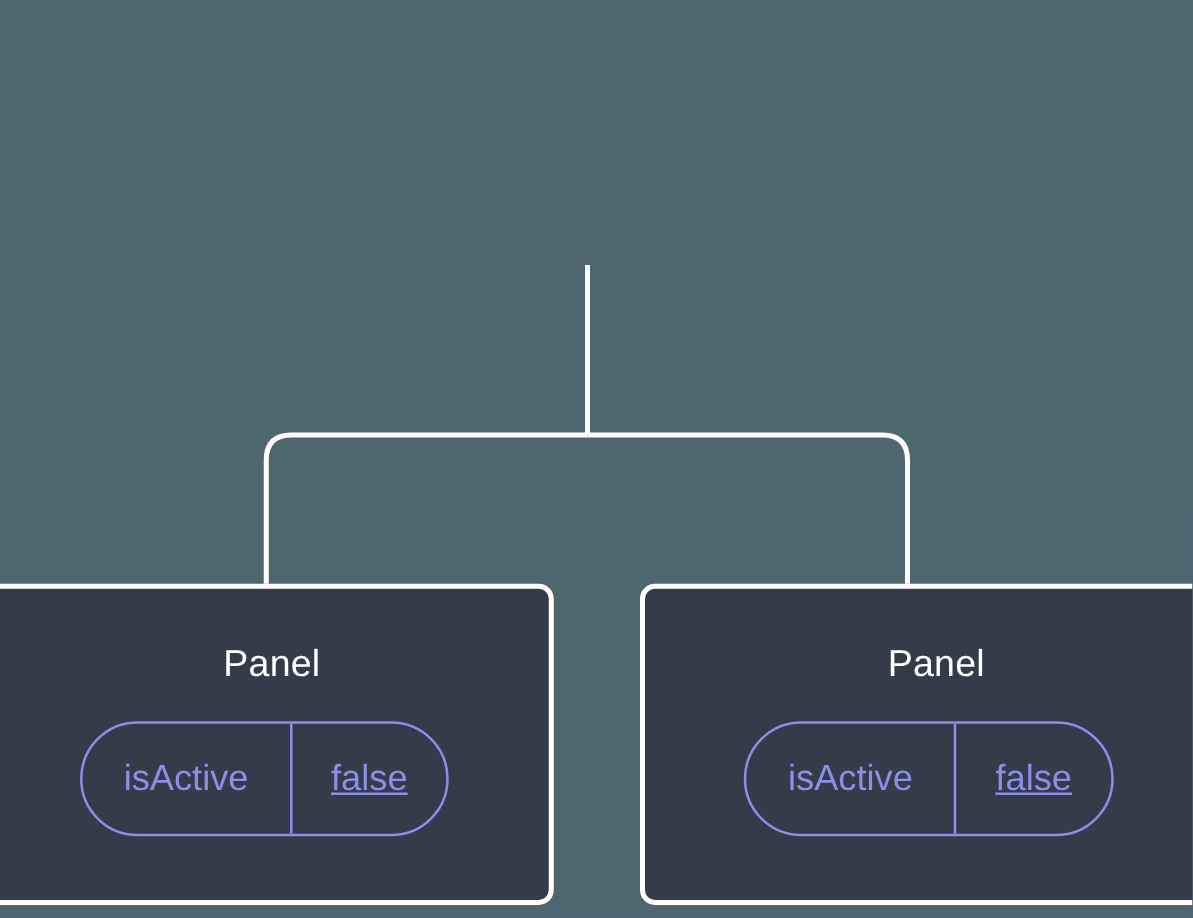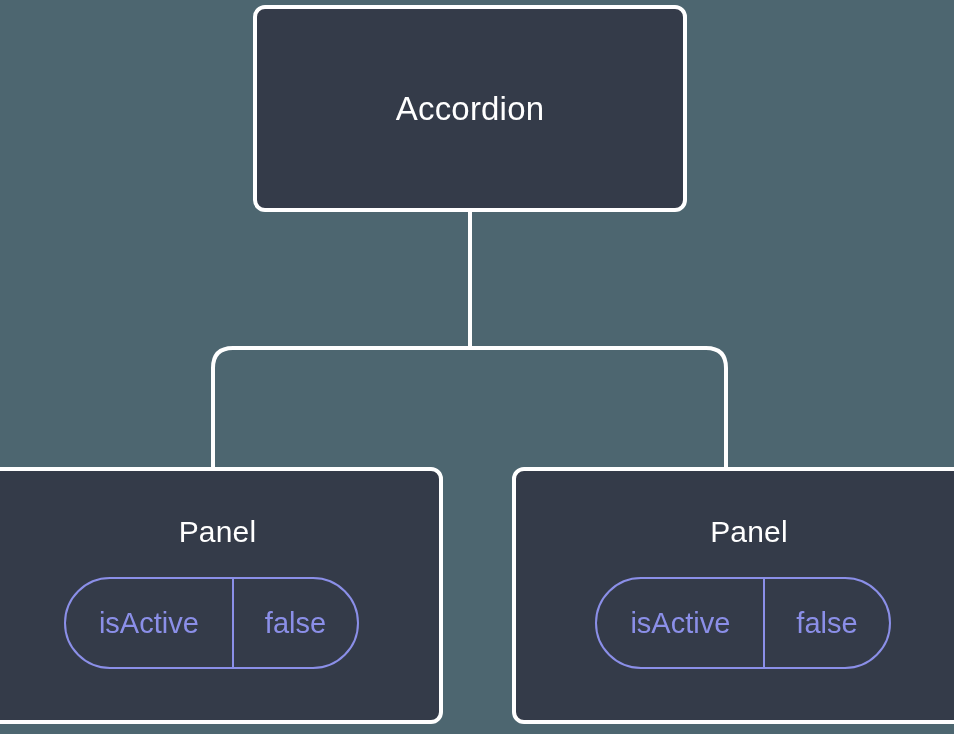--- a/index.html
+++ b/index.html
@@ -98,39 +98,37 @@
     line-height: 1;
     white-space: nowrap;
   }
   .pill-key {
     padding: 16px 33px;
     border-right: 2px solid #8b8fe8;
     text-align: right;
   }
   .pill-value {
     padding: 0 31px;
+    text-decoration: underline;
   }
 </style>
 </head>
 <body>
 
 <div id="canvas">
 
   <svg id="edges" width="954" height="734" viewBox="0 0 954 734" fill="none">
 
     <path d="M470 212 L470 348" stroke="#ffffff" stroke-width="4" stroke-linecap="butt"></path>
 
     <path d="M213 467 L213 368 Q213 348 233 348 L470 348" stroke="#ffffff" stroke-width="4" stroke-linecap="butt" fill="none"></path>
 
     <path d="M470 348 L706 348 Q726 348 726 368 L726 467" stroke="#ffffff" stroke-width="4" stroke-linecap="butt" fill="none"></path>
   </svg>
 
-  <div class="node node-root">
-    <div class="node-title">Accordion</div>
-  </div>
 
   <div class="node node-child node-child-left">
     <div class="node-title">Panel</div>
     <div class="pill-row">
       <div class="pill">
         <div class="pill-key">isActive</div>
         <div class="pill-value">false</div>
       </div>
     </div>
   </div>

